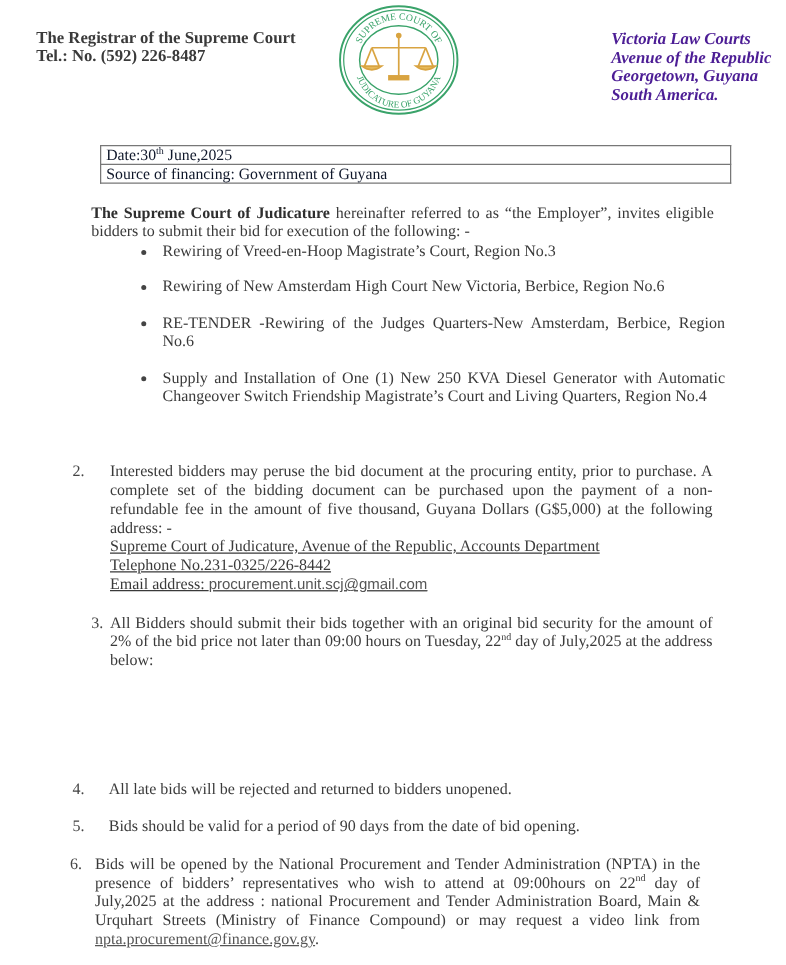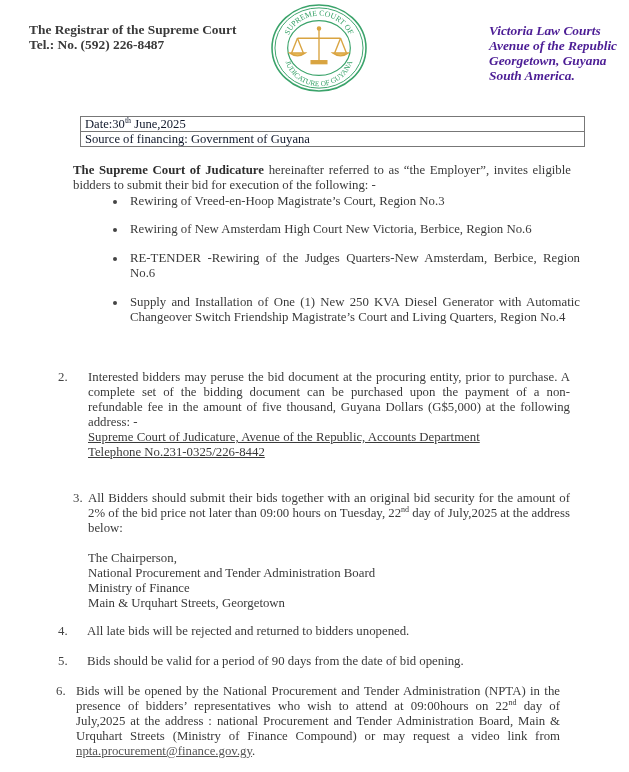--- a/index.html
+++ b/index.html
@@ -123,32 +123,27 @@
     <span>Supply and Installation of One (1) New 250 KVA Diesel Generator with Automatic Changeover Switch Friendship Magistrate’s Court and Living Quarters, Region No.4</span>
   </li>
 </ul>
 
 <div class="abs num" style="left:58px;top:370px;">2.</div>
 <div class="abs p item-body" style="left:88px;top:370px;">
   <div>Interested bidders may peruse the bid document at the procuring entity, prior to purchase. A complete set of the bidding document can be purchased upon the payment of a non-refundable fee in the amount of five thousand, Guyana Dollars (G$5,000) at the following address: -</div>
   <div class="mono-lines" style="text-align:left;text-decoration:underline;">
     <div>Supreme Court of Judicature, Avenue of the Republic, Accounts Department</div>
     <div>Telephone No.231-0325/226-8442</div>
+    <div><span>Email address: </span><a class="link email-gmail">procurement.unit.scj@gmail.com</a></div>
   </div>
 </div>
 
 <div class="abs num" style="left:73px;top:491px;">3.</div>
 <div class="abs p item-body" style="left:88px;top:491px;">
   <div><span>All Bidders should submit their bids together with an original bid security for the amount of 2%  of the bid price not later than 09:00 hours on Tuesday, 22</span><sup>nd</sup><span> day of July,2025 at the address below:</span></div>
-  <div class="mono-lines" style="margin-top:15px;text-align:left;">
-    <div>The Chairperson,</div>
-    <div>National Procurement and Tender Administration Board</div>
-    <div>Ministry of Finance</div>
-    <div>Main &amp; Urquhart Streets, Georgetown</div>
-  </div>
 </div>
 
 <div class="abs num" style="left:58px;top:624px;">4.</div>
 <div class="abs p item-body" style="left:87px;top:624px;">All late bids will be rejected and returned to bidders unopened.</div>
 
 <div class="abs num" style="left:58px;top:654px;">5.</div>
 <div class="abs p item-body" style="left:87px;top:654px;">Bids should be valid for a period of 90 days from the date of bid opening.</div>
 
 <div class="abs num" style="left:56px;top:684px;">6.</div>
 <div class="abs p item-body" style="left:76px;top:684px;width:484px;">

